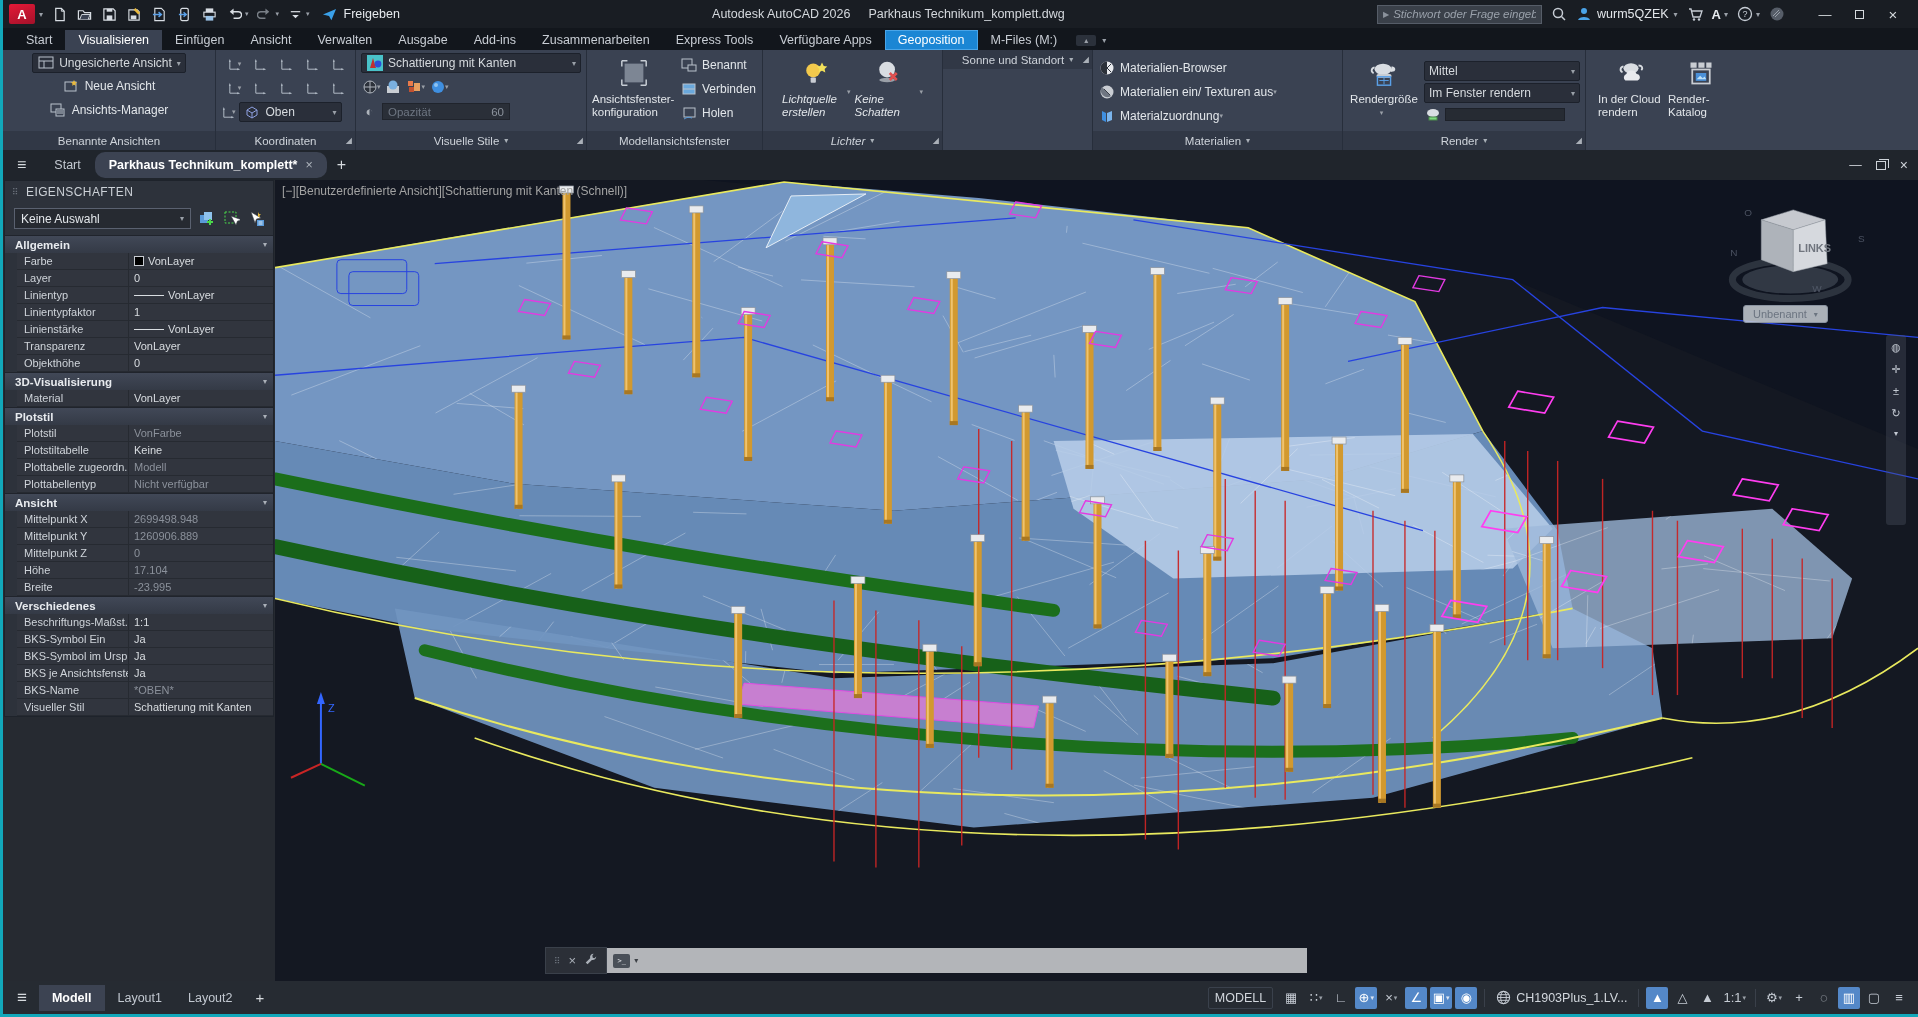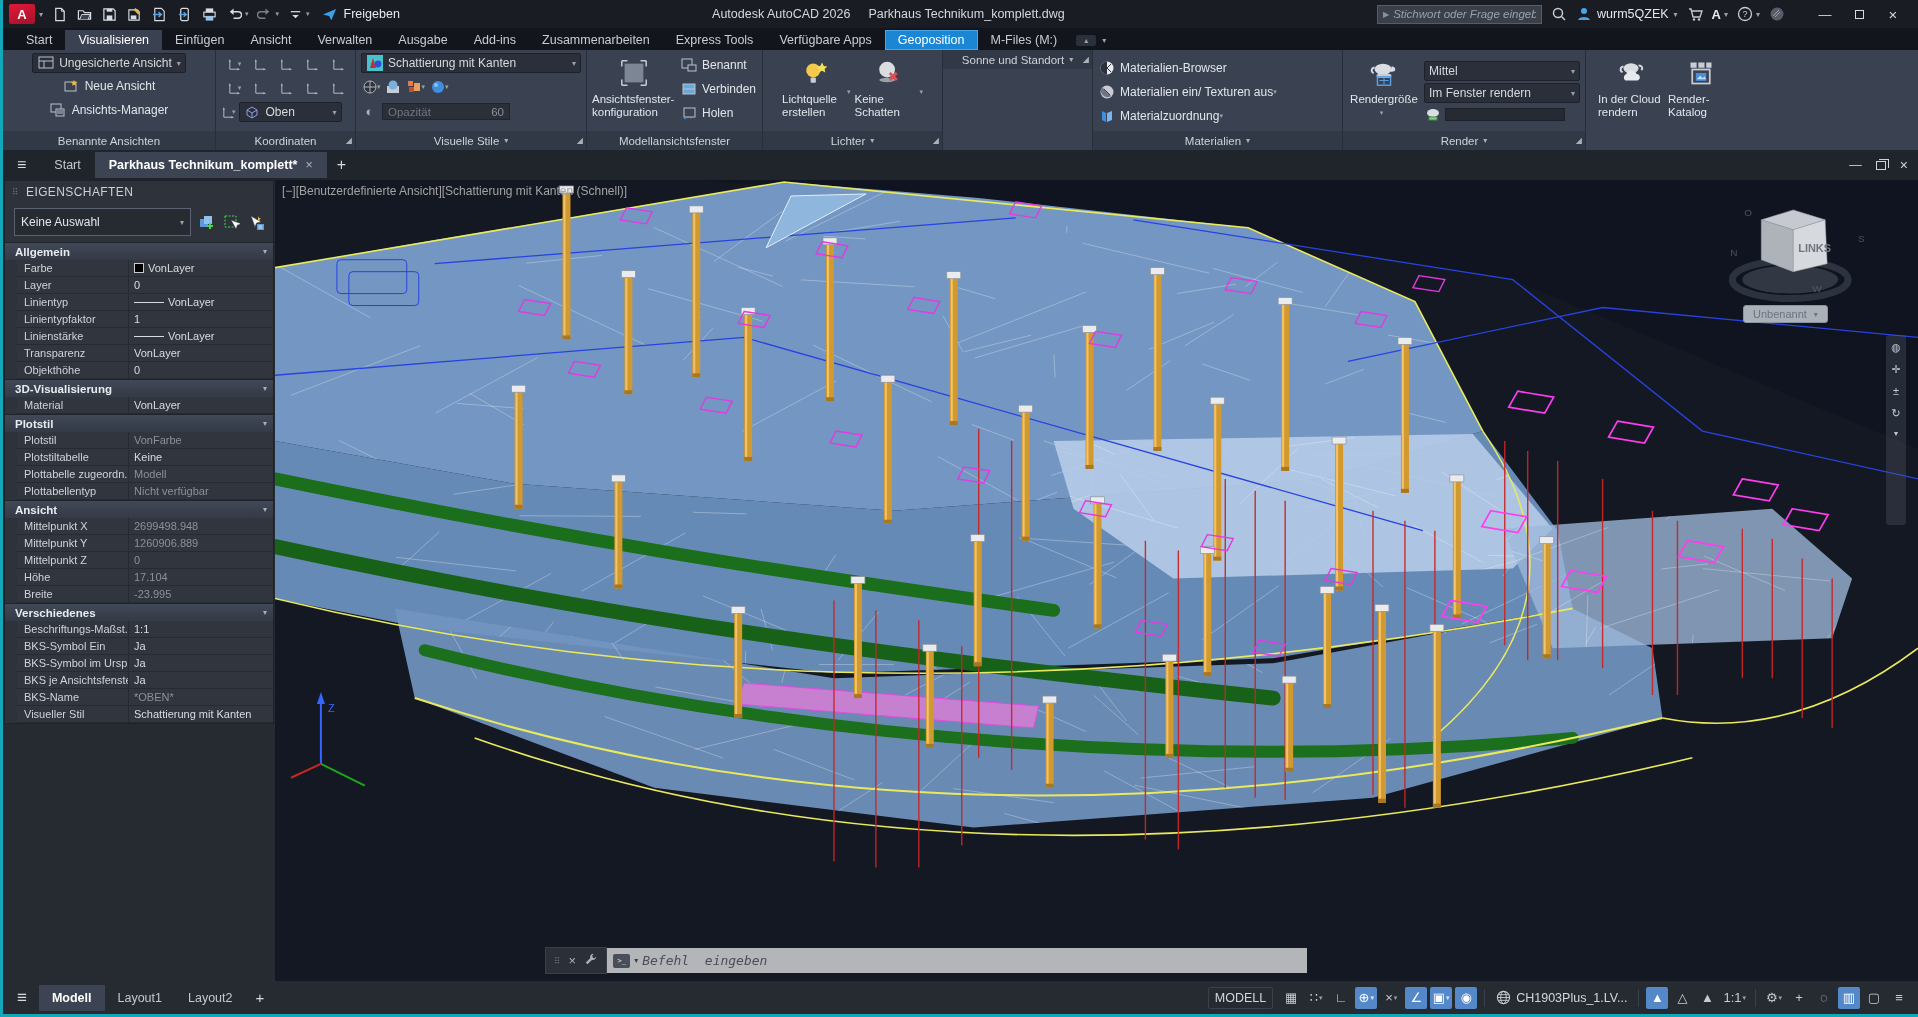--- a/index.html
+++ b/index.html
@@ -68,35 +68,35 @@
   .ucsbtn { display:flex; align-items:center; justify-content:center; gap:1px; }
   .opbar { width:128px; height:17px; background:#2a2f38; border:1px solid #20242c; display:flex; align-items:center;
            padding:0 5px; color:#6e7682; font-size:11.5px;justify-content:center; }
   .opbar .ov { margin-left:auto; color:#8b929c; }
   .slider { width:120px; height:13px; background:#262b33; border:1px solid #1d2129; }
 
   
   .filetabs { height:30px; background:#20252c; display:flex; align-items:center; flex:0 0 auto; font-size:12.5px; }
   .ft-menu { color:#d6dade; font-size:16px; padding:0 14px; }
   .ftab { padding:6px 14px; color:#c3c9d1; display:flex; gap:8px; align-items:center; }
-  .ftab.active { background:#3c4352; color:#fff; font-weight:bold; }
+  .ftab.active { background:#3c4352; color:#fff; font-weight:bold;border-radius:10px; }
   .ftab .x { color:#aeb4bc; font-weight:normal; }
   .ft-plus { color:#d6dade; font-size:16px; padding:0 10px; }
   .ft-right { margin-left:auto; display:flex; gap:14px; padding-right:10px; color:#cfd4da; align-items:center; }
   .restorebox { width:10px; height:9px; border:1px solid #cfd4da; position:relative; display:inline-block; }
   .restorebox:before { content:""; position:absolute; left:2px; top:-3px; width:9px; height:8px; border:1px solid #cfd4da; border-left:none; border-bottom:none; }
 
   
   .main { flex:1; display:flex; min-height:0; position:relative; }
   .leftcol { width:272px; background:#262a31; display:flex; flex-direction:column; flex:0 0 auto; }
   .palette { background:#2d323b; border:1px solid #1e232b; margin:0 1px; }
   .pal-head { height:22px; display:flex; align-items:center; gap:7px; padding:0 7px; color:#ccd1d7; font-size:12px; letter-spacing:.4px; }
   .grip { color:#6b727c; font-size:9px; }
   .pal-sel { display:flex; align-items:center; gap:5px; padding:5px 7px 6px 9px; }
-  .pal-combo { flex:1; background:#262a31; border:1px solid #5a6170; height:28px; display:flex; align-items:center;
+  .pal-combo { flex:1; background:#262a31; border:1px solid #5a6170; height:21px; display:flex; align-items:center;
                padding:0 6px; font-size:12px; color:#e2e6ea; }
   .pal-combo .dn { margin-left:auto; color:#9aa0a8; font-size:8px; }
   .pal-ico { width:20px; height:20px; display:flex; align-items:center; justify-content:center; }
   .pal-ico svg { width:17px; height:17px; }
   .psec { background:linear-gradient(#414857,#343a46); border-top:1px solid #20242c; height:18px; display:flex;
           align-items:center; font-size:11.5px; font-weight:bold; color:#e8ebef; padding:0 6px 0 10px; }
   .psec .dn { margin-left:auto; color:#aab0b8; font-size:8px; }
   .prow { display:flex; height:17px; border-bottom:1px solid #262a31; font-size:11px; margin-left:12px; }
   .prow .pl { width:112px; display:flex; align-items:center; padding-left:7px; background:#31353e; color:#cfd4da;
               border-right:1px solid #262a31; white-space:nowrap; overflow:hidden; }
@@ -540,21 +540,21 @@
               </span>
             <span>Holen</span>
           </div>
         </div>
       </div>
       <div class="rlabel">
           <span>Modellansichtsfenster</span>
         </div>
     </div>
 
-    <div class="rpanel rlabel-wrap" style="width:180px;">
+    <div class="rpanel rlabel-wrap" style="width:180px;font-style:italic;">
       <div class="rbody" style="justify-content:center;">
         <div class="rbig">
           <span class="bico">
             <svg width="28" height="28" viewBox="0 0 32 32">
                 <circle cx="14" cy="13" r="8" fill="#f2c94c"></circle>
                 <rect x="11" y="21" width="6" height="6" rx="1" fill="#c9cdd3"></rect>
                 <path d="M24 4l2 4 4 .5-3 3 .8 4-3.8-2-3.8 2 .8-4-3-3 4-.5z" fill="#f2e05a"></path>
               </svg>
           </span>
           <span>Lichtquelle erstellen</span>
@@ -1377,21 +1377,20 @@
           <span style="font-size:13px;">×</span>
           <span>
             <svg width="14" height="14" viewBox="0 0 16 16">
                 <path d="M11 2a4 4 0 0 0-4 5L2 12l2 2 5-5a4 4 0 0 0 5-4l-2 2-2-.5L9.5 4z" fill="#aab0b8"></path>
               </svg>
           </span>
         </div>
         <div class="cmd-input">
           <span class="termico">&gt;_</span>
           <span class="dn">▾</span>
-          <input placeholder="Befehl  eingeben" style="">
         </div>
       </div>
     </div>
   </div>
 
   <div class="statusbar">
     <span class="sb-menu">≡</span>
     <span class="sbtab active">Modell</span>
     <span class="sbtab">Layout1</span>
     <span class="sbtab">Layout2</span>

